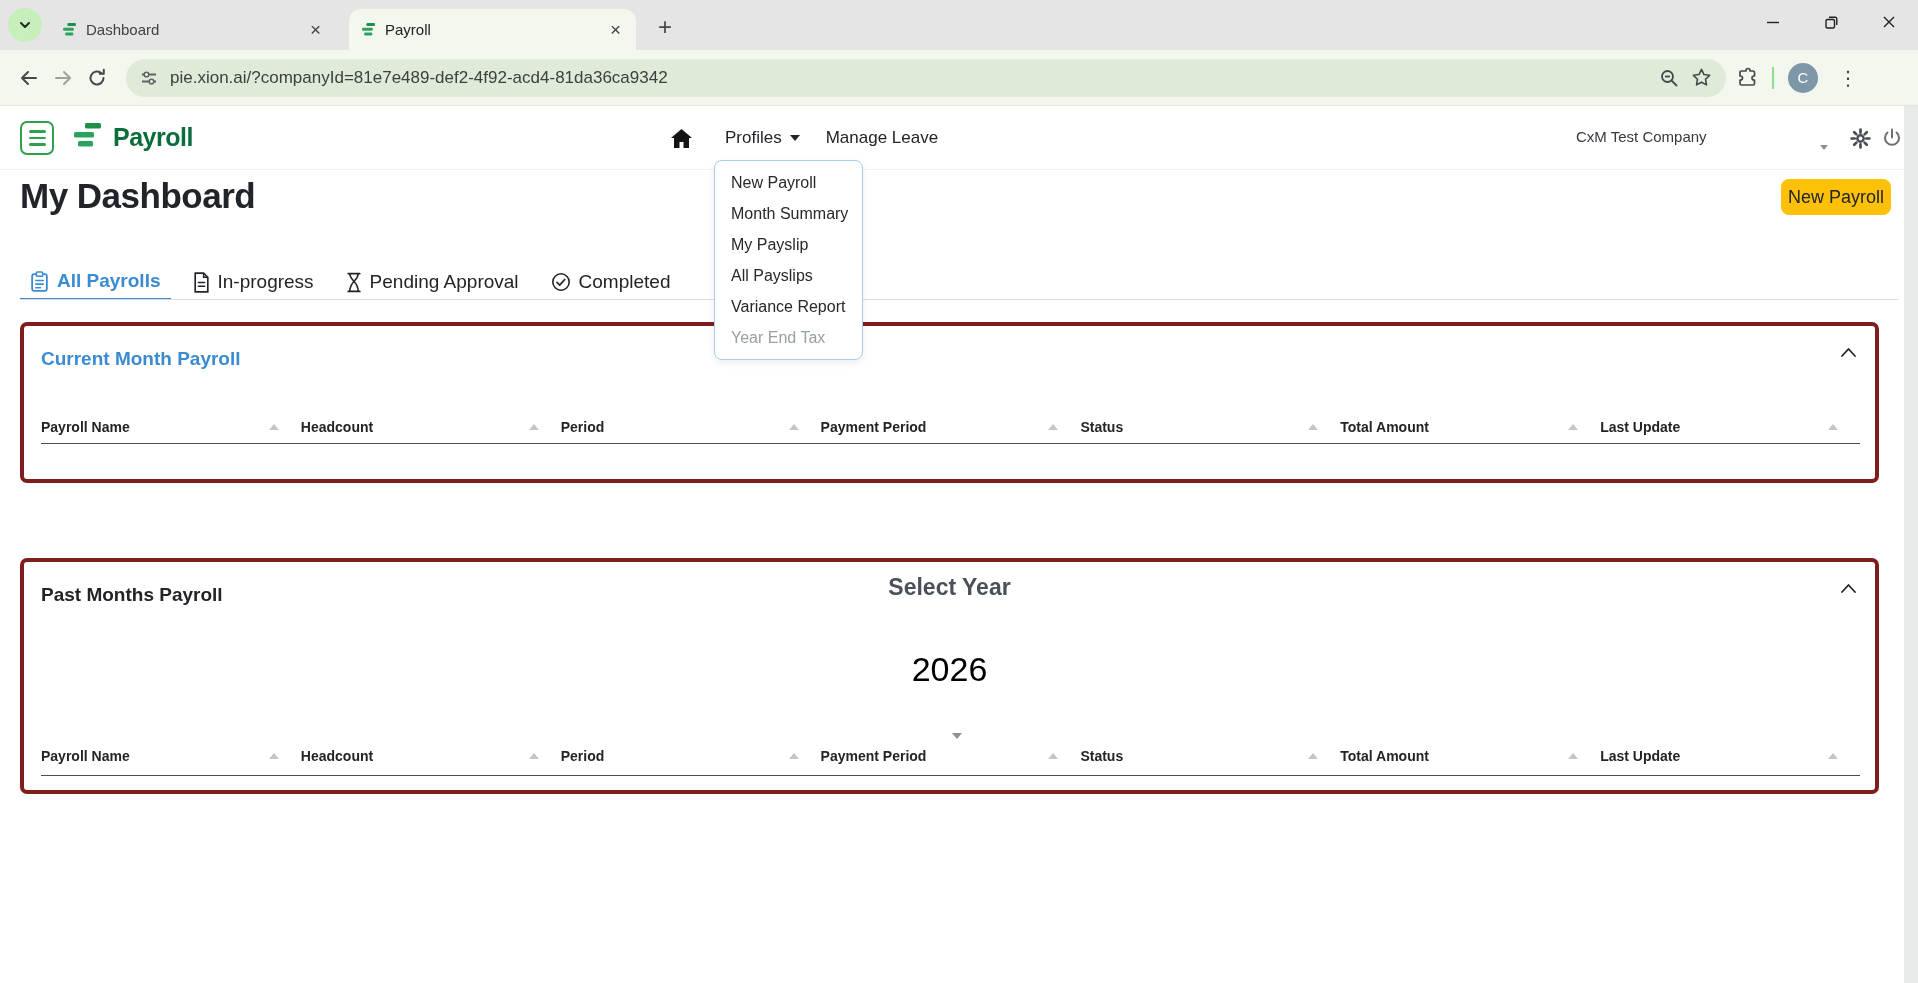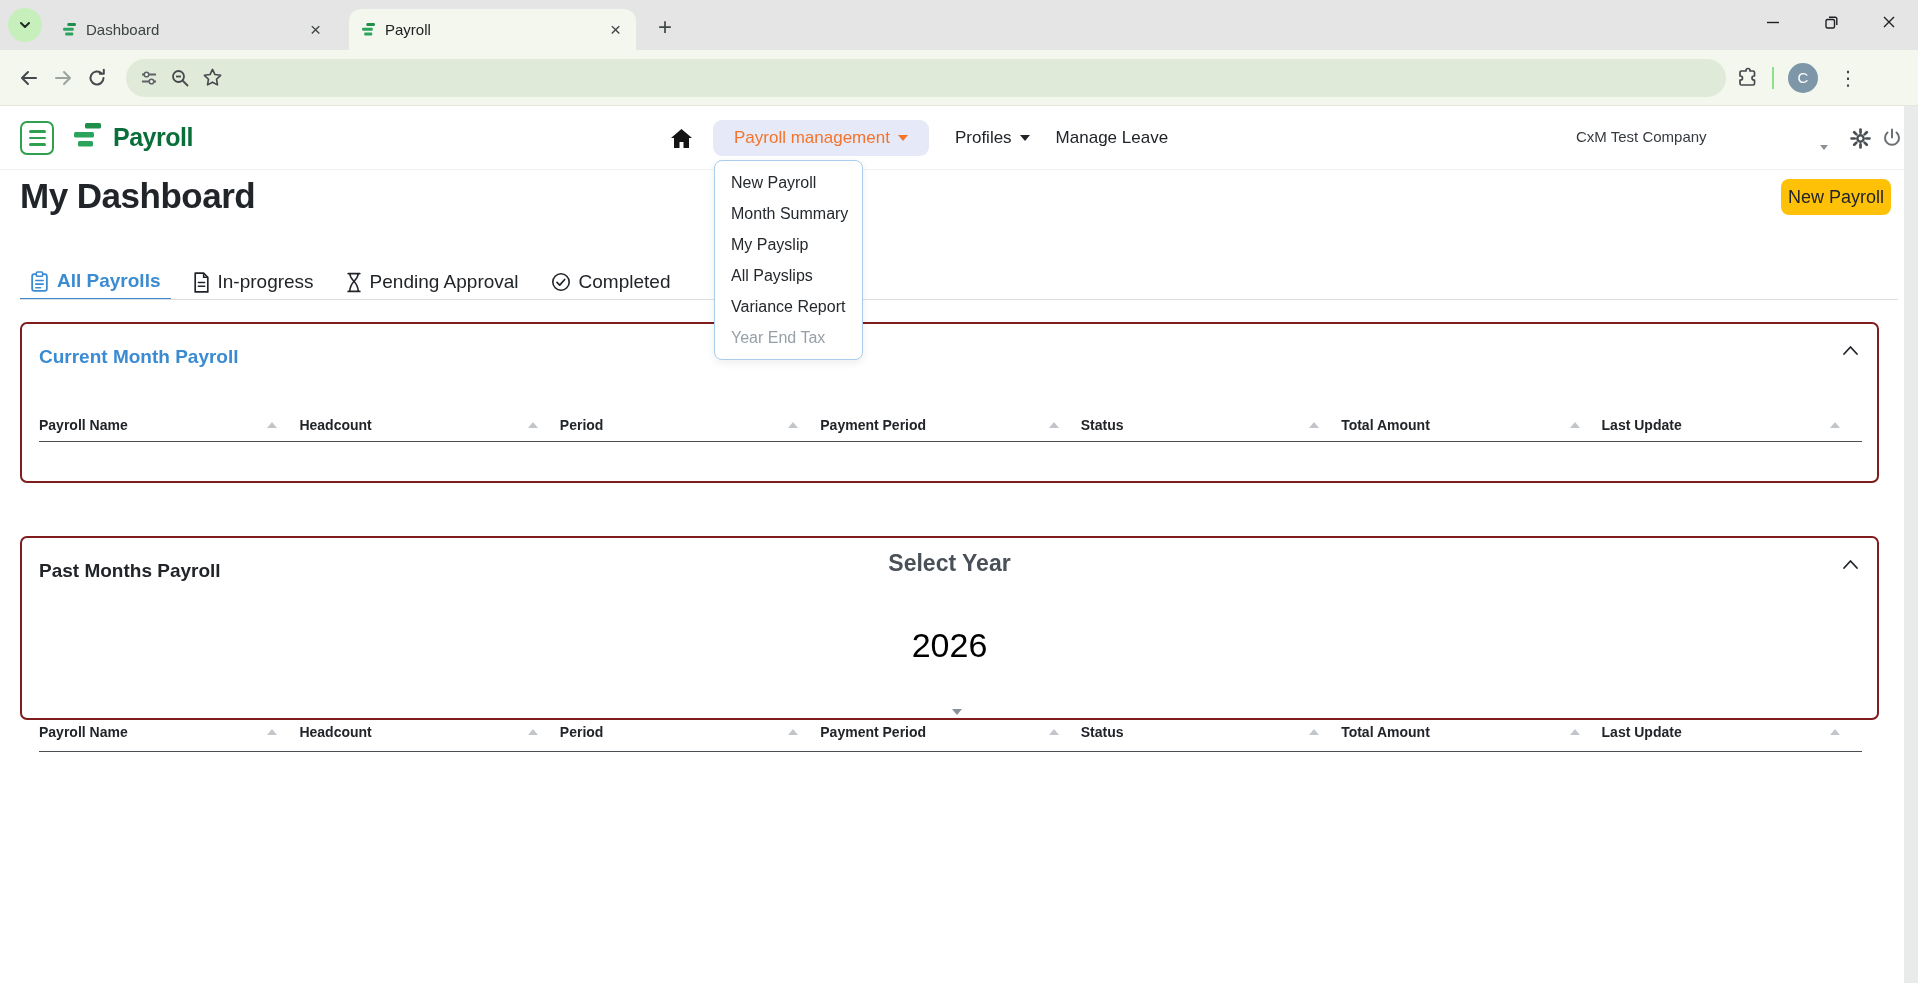--- a/index.html
+++ b/index.html
@@ -103,24 +103,24 @@
     background:#ffc107; border:none; border-radius:8px; font-size:18px; color:#212529;
     font-family:"Liberation Sans", sans-serif; cursor:pointer;
   }
   .page-tabs { position:absolute; left:20px; top:264px; height:36px; display:flex; gap:12px; }
   .ptab { display:flex; align-items:center; gap:8px; padding:0 10px; font-size:19px; color:#212529; cursor:pointer; }
   .ptab.active { color:#3a8bd2; font-weight:bold; border-bottom:2.5px solid #3a8bd2; }
   .tabs-rule { position:absolute; left:20px; right:20px; top:299px; height:1px; background:#dcdfe2; }
 
   .panel {
     position:absolute; left:20px; width:1859px;
-    background:#fff; border:2px solid #7f1d1d; border-radius:7px;
+    background:#fff; border:4px solid #7f1d1d; border-radius:7px;
   }
   .panel-1 { top:322px; height:161px; }
-  .panel-2 { top:536px; height:184px; }
+  .panel-2 { top:558px; height:236px; }
   .panel-title { position:absolute; left:17px; top:22px; font-size:19px; font-weight:bold; }
   .panel-title.blue { color:#3a8bd2; }
   .panel-collapse { position:absolute; right:18px; top:20px; cursor:pointer; }
 
   .thead {
     position:absolute; left:17px; right:15px; display:grid;
     grid-template-columns:repeat(7, 1fr); border-bottom:1px solid #4a4f54;
   }
   .panel-1 .thead { top:85px; height:33px; }
   .panel-2 .thead { top:174px; height:40px; }
@@ -206,20 +206,21 @@
       <path d="M16.8 1.8v4h-4" fill="none" stroke="#45494d" stroke-width="2" stroke-linecap="round" stroke-linejoin="round"></path>
     </svg>
   </div>
 
   <div class="omnibox">
     <svg width="18" height="18" viewBox="0 0 18 18">
       <path d="M2 5.5h14M2 12.5h14" stroke="#5f6368" stroke-width="1.8"></path>
       <circle cx="6.5" cy="5.5" r="2.3" fill="#f3f7ed" stroke="#5f6368" stroke-width="1.6"></circle>
       <circle cx="11.5" cy="12.5" r="2.3" fill="#f3f7ed" stroke="#5f6368" stroke-width="1.6"></circle>
     </svg>
+    <span class="url">pie.xion.ai/?companyId=81e7e489-def2-4f92-acd4-81da36ca9342</span>
     <svg width="20" height="20" viewBox="0 0 20 20">
       <circle cx="8.5" cy="8.5" r="5.5" fill="none" stroke="#45494d" stroke-width="1.8"></circle>
       <path d="M6 8.5h5" stroke="#45494d" stroke-width="1.8"></path>
       <path d="M13 13l4.5 4.5" stroke="#45494d" stroke-width="1.8" stroke-linecap="round"></path>
     </svg>
     <svg width="21" height="21" viewBox="0 0 22 22">
       <path d="M11 2.5l2.6 5.4 5.9.8-4.3 4.1 1 5.9L11 15.9l-5.2 2.8 1-5.9L2.5 8.7l5.9-.8z" fill="none" stroke="#45494d" stroke-width="1.7" stroke-linejoin="round"></path>
     </svg>
   </div>
 
@@ -249,24 +250,20 @@
       <rect x="6" y="19" width="15" height="5.5" rx="1.5" fill="#2aa45c"></rect>
     </svg>
     <span class="brand-text">Payroll</span>
   </div>
 
   <div class="center-nav">
     <div class="home-link">
       <svg width="23" height="21" viewBox="0 0 23 21">
         <path d="M11.5 1L1 10h3v10h5.5v-6h4v6H19V10h3z" fill="#141414"></path>
       </svg>
-    </div>
-    <div class="nav-pill">
-      <span>Payroll management</span>
-      <span class="caret-down"></span>
     </div>
     <div class="nav-item">
       <span>Profiles</span>
       <span class="caret-down"></span>
     </div>
     <div class="nav-item">
       <span>Manage Leave</span>
     </div>
   </div>
 

